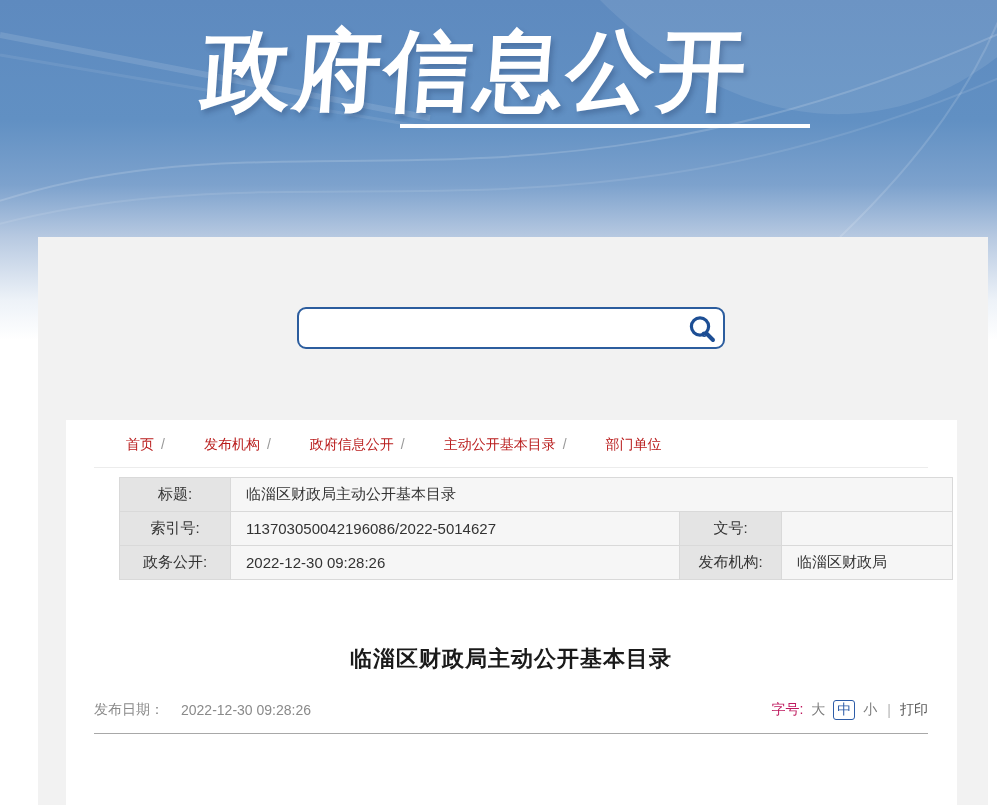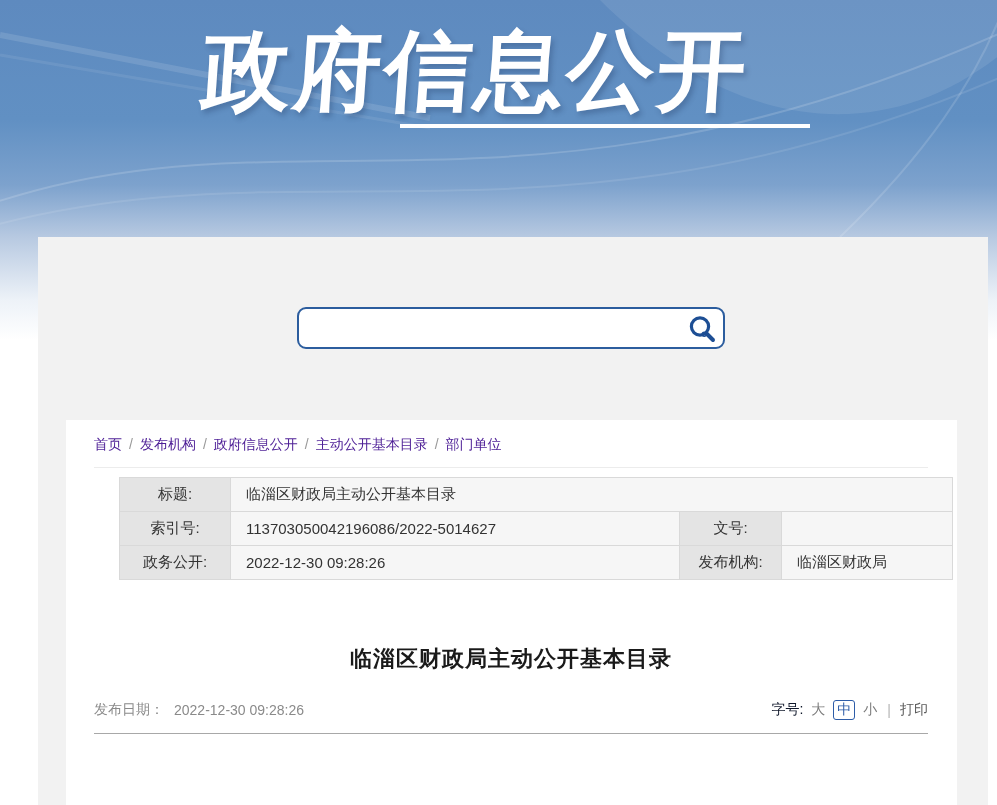--- a/index.html
+++ b/index.html
@@ -49,43 +49,43 @@
   .search-icon { position:absolute; right:7px; top:5px; width:29px; height:29px; cursor:pointer; }
   
   .card {
     position:absolute; left:28px; top:183px; width:891px; height:385px;
     background:#ffffff; padding:12px 29px 0 28px;
   }
   .breadcrumb {
     font-size:14px; color:#999; padding:4px 0 13px 0;
     border-bottom:1px solid #ececec;
   }
-  .breadcrumb .bc-item { color:#4c1d95; cursor:pointer; }
+  .breadcrumb .bc-item { color:#b91c1c; cursor:pointer;margin-left:32px; }
   .breadcrumb .bc-sep { color:#999; margin:0 7px; }
   
   table.info-table {
     width:100%; border-collapse:collapse; margin-top:9px;
     font-size:15px; color:#333; table-layout:fixed;margin-left:25px;
   }
   table.info-table td { border:1px solid #d9d9d9; height:34px; }
   td.lbl { background:#e4e4e4; text-align:center; }
   td.val { background:#f6f6f6; padding-left:15px; text-align:left; }
   
   .article-title {
     margin-top:64px; text-align:center;
     font-size:22px; font-weight:bold; color:#1a1a1a; letter-spacing:1px;
   }
   .meta {
     margin-top:26px; display:flex; justify-content:space-between; align-items:center;
     font-size:14px; color:#8a8a8a;
     padding-bottom:13px; border-bottom:1px solid #a8a8a8;
   }
-  .meta .date-group { display:flex; align-items:center; gap:10px; }
+  .meta .date-group { display:flex; align-items:center; gap:17px; }
   .fs-group { display:flex; align-items:center; color:#6f6f6f; }
-  .fs-label { color:#0f172a; margin-right:4px;text-align:right; }
+  .fs-label { color:#be185d; margin-right:4px;text-align:right; }
   .fs-btn { color:#7b7b7b; margin:0 4px; cursor:pointer; }
   .fs-mid {
     color:#2d5ca8; border:1px solid #2d5ca8; border-radius:3px;
     padding:0 3px; margin:0 4px; cursor:pointer;
   }
   .fs-sep { color:#b5b5b5; margin:0 9px 0 6px; }
   .print-btn { color:#5a5a5a; cursor:pointer;text-align:right; }
 </style>
 </head>
 <body>

